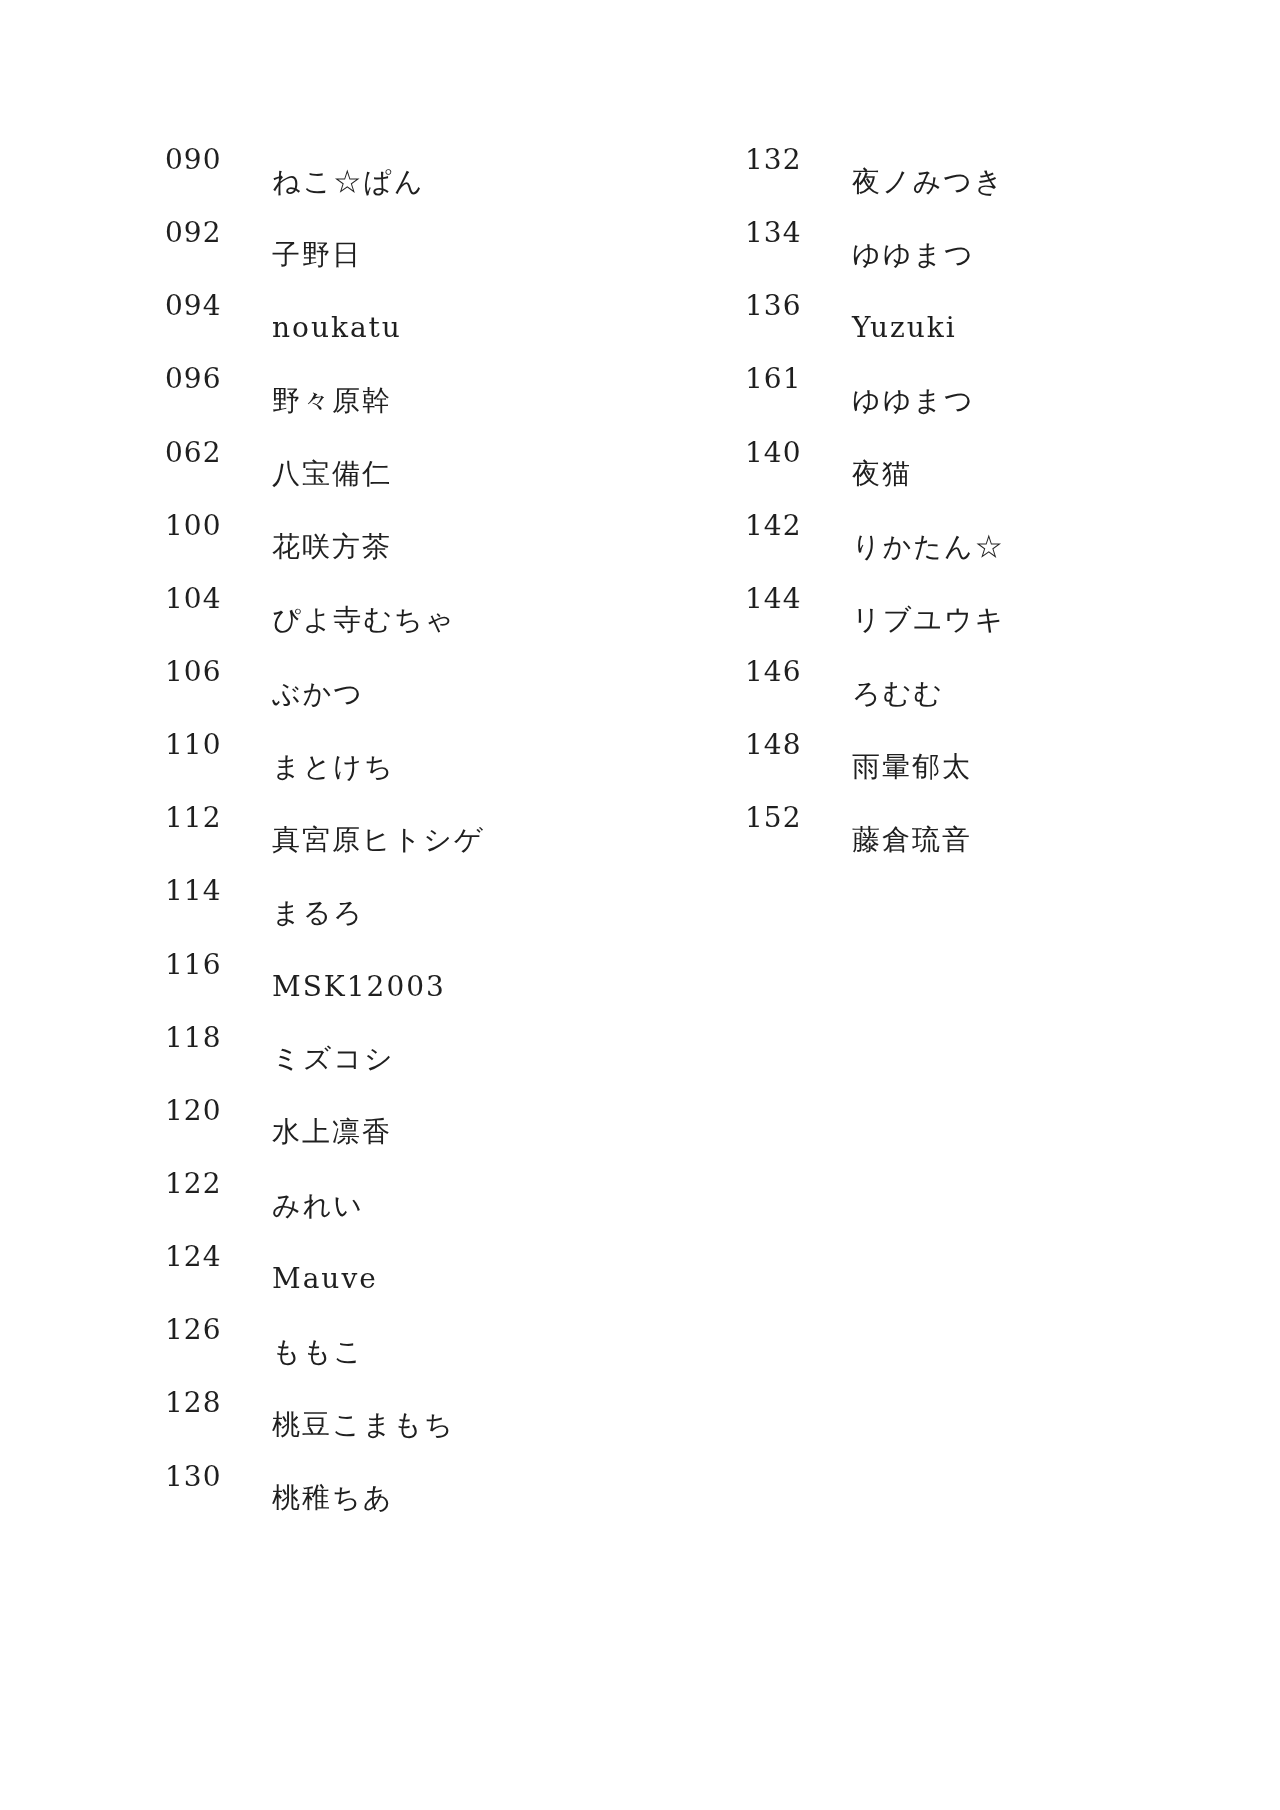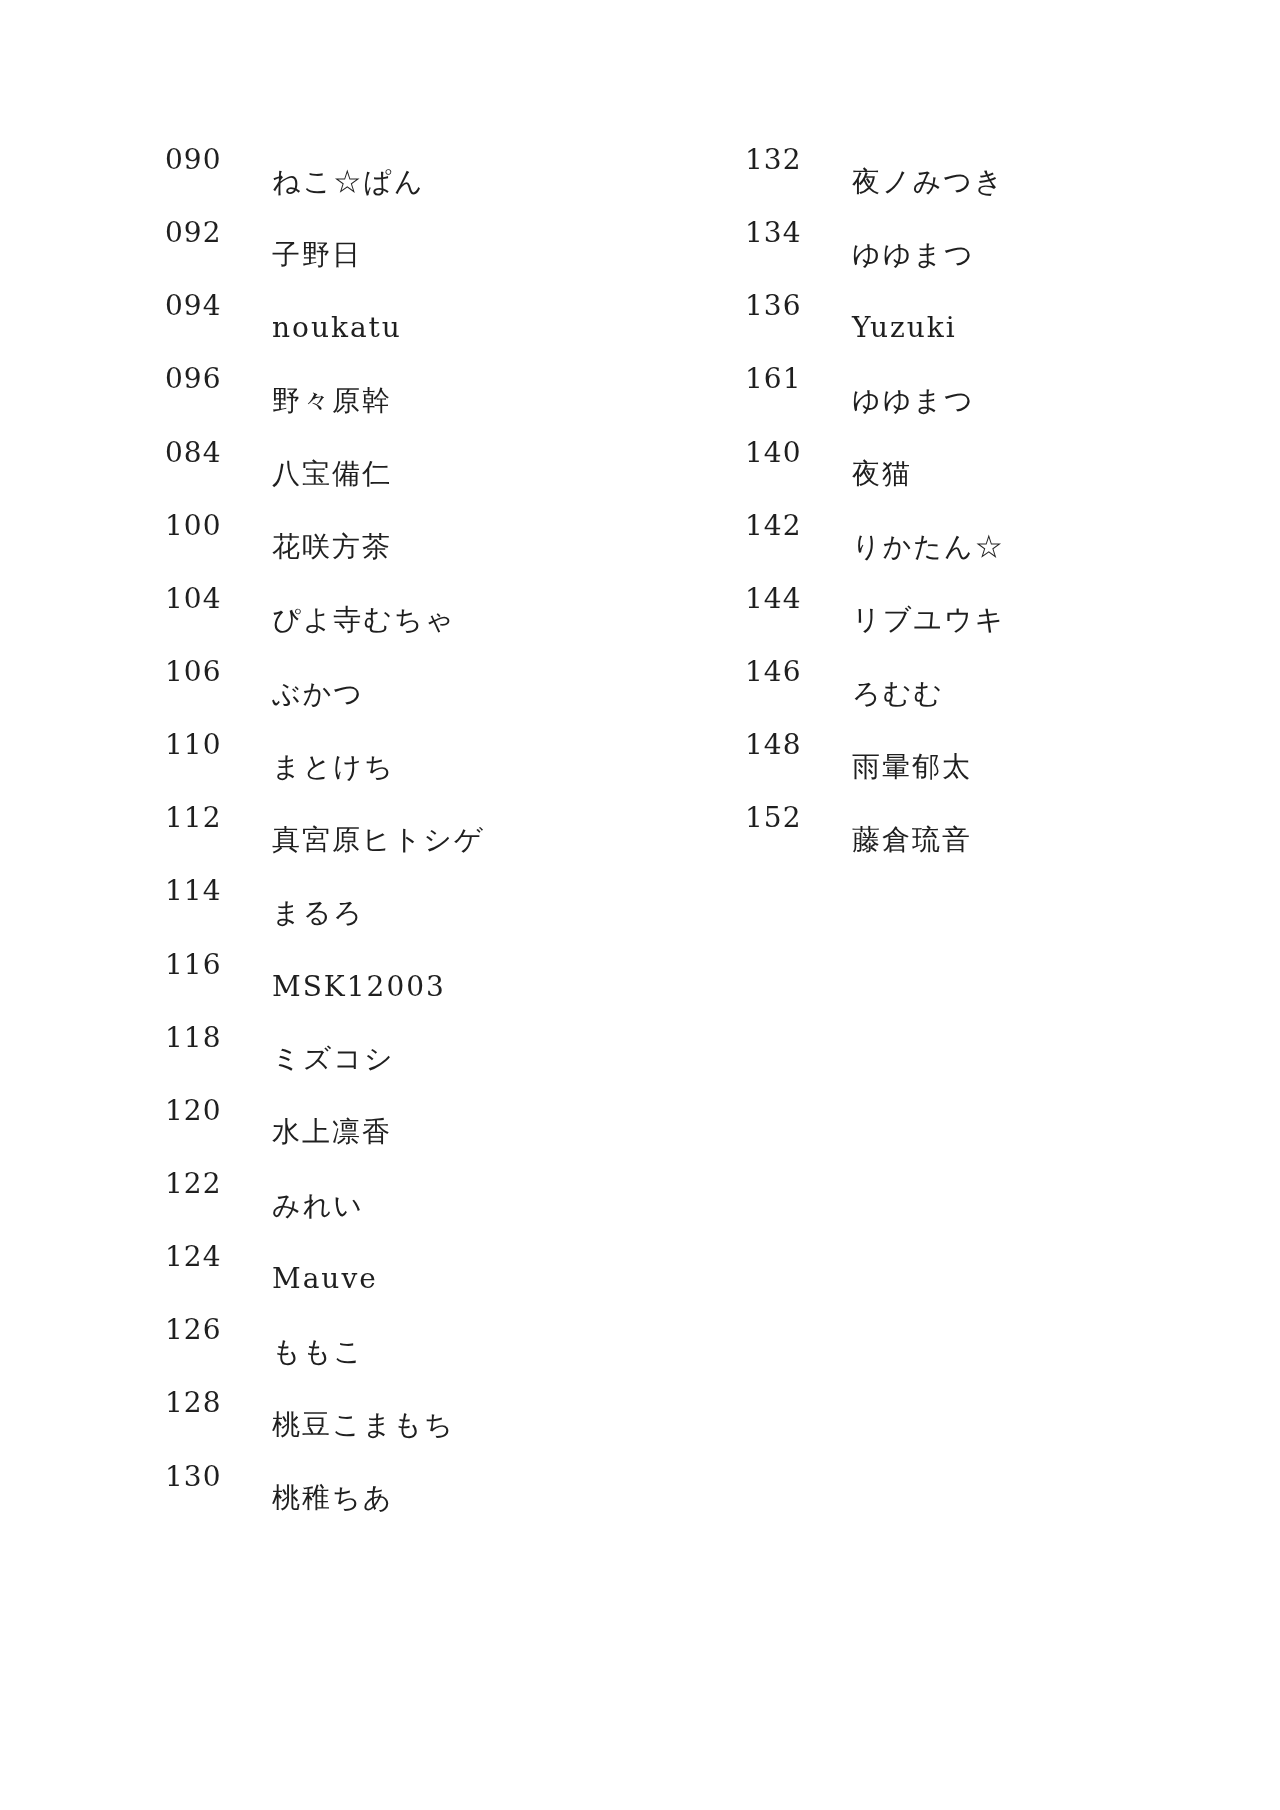--- a/index.html
+++ b/index.html
@@ -72,21 +72,21 @@
         <span class="num">094</span>
         <span class="artist">noukatu</span>
       </div>
 
       <div class="toc-row">
         <span class="num">096</span>
         <span class="artist">野々原幹</span>
       </div>
 
       <div class="toc-row">
-        <span class="num">084</span>
+        <span class="num">062</span>
         <span class="artist">八宝備仁</span>
       </div>
 
       <div class="toc-row">
         <span class="num">100</span>
         <span class="artist">花咲方茶</span>
       </div>
 
 
       <div class="toc-row">

